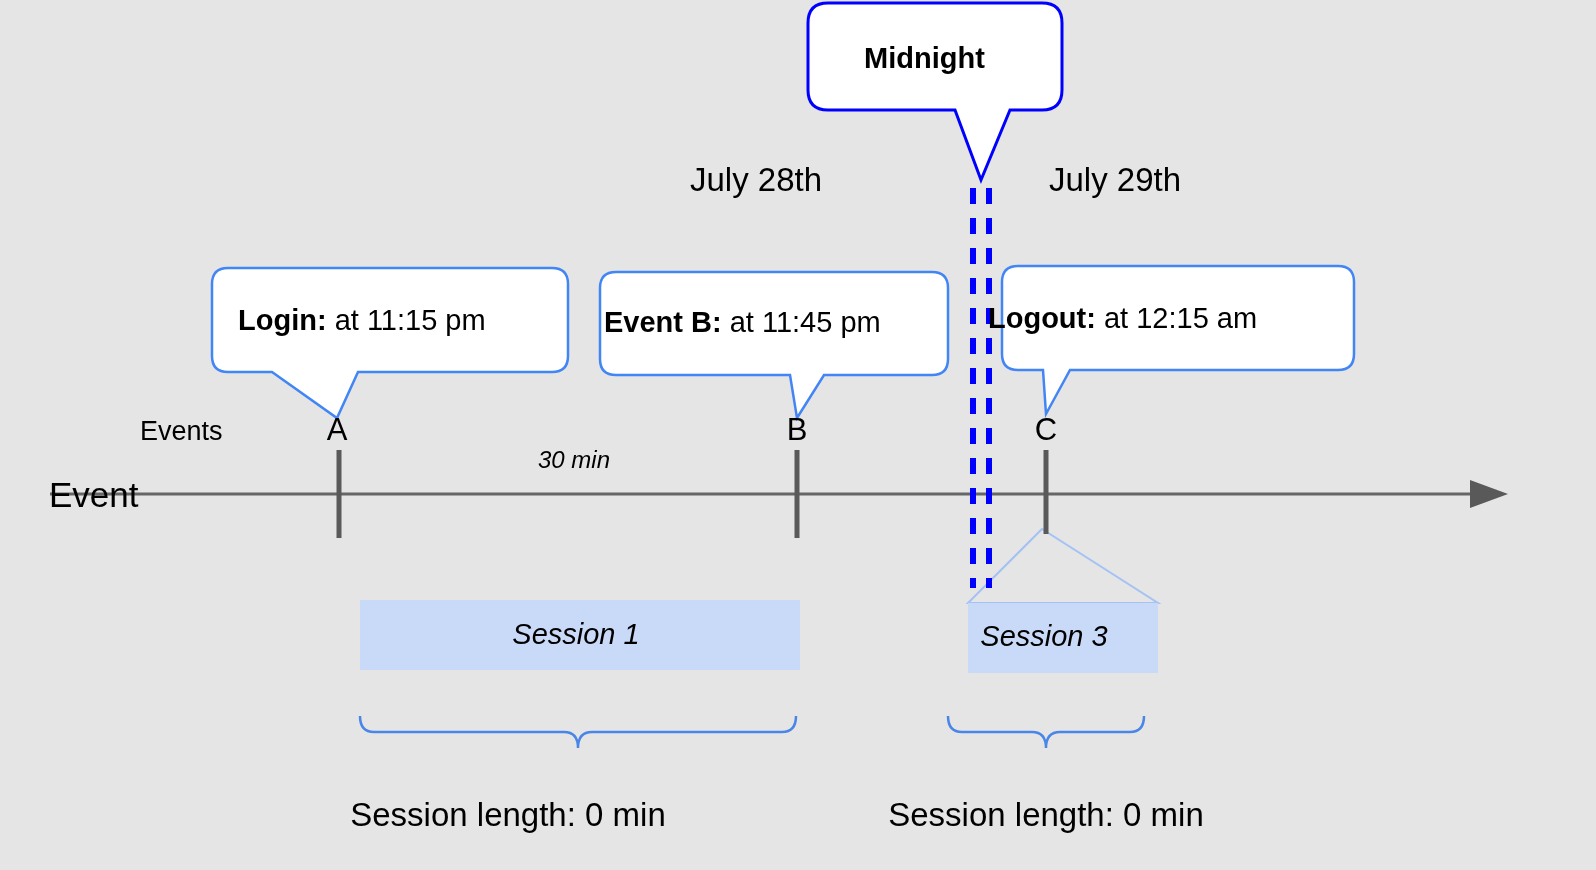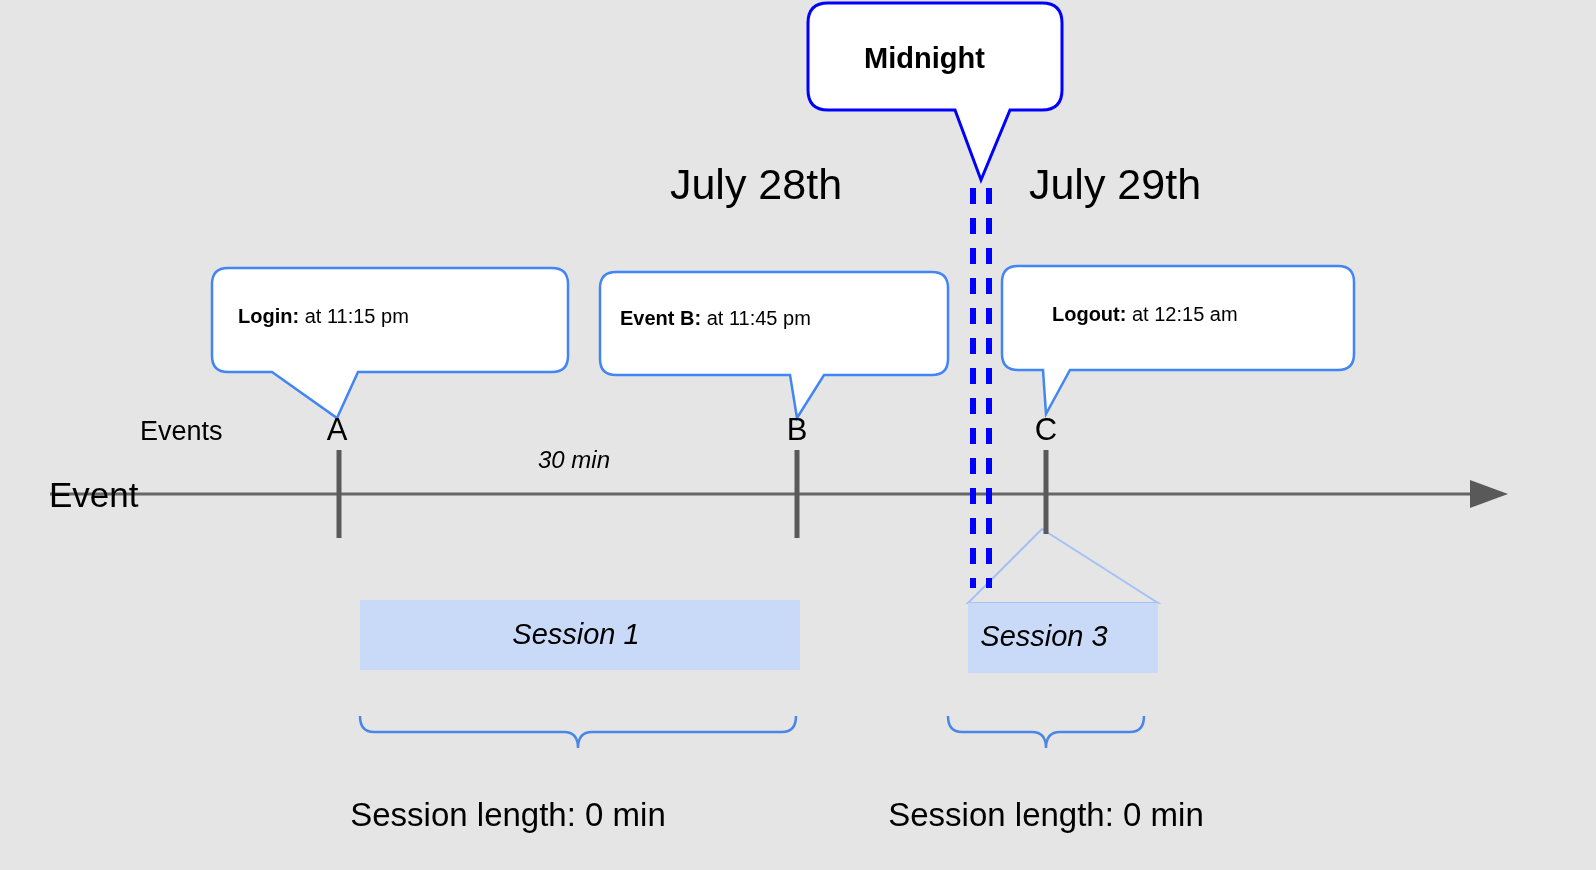--- a/index.html
+++ b/index.html
@@ -25,27 +25,27 @@
     width: 1596px;
     height: 870px;
   }
   .txt {
     position: absolute;
     white-space: nowrap;
     color: #000000;
     line-height: 1;
   }
   .callout-text {
-    font-size: 20px;
+    font-size: 29px;
   }
   .callout-text .lead {
     font-weight: bold;
   }
   .date-label {
-    font-size: 43px;
+    font-size: 33px;
   }
   .axis-label {
     font-size: 35px;
   }
   .events-label {
     font-size: 27px;
   }
   .event-letter {
     font-size: 31px;
   }
@@ -169,25 +169,25 @@
 
   <div class="txt midnight-text" style="left:864px; top:44px;">Midnight</div>
 
   <div class="txt date-label ctr" style="left:756px; top:163px;">July 28th</div>
   <div class="txt date-label ctr" style="left:1106px; top:163px;margin-left:9px;">July 29th</div>
 
   <div class="txt callout-text" style="left:238px; top:306px;">
     <span class="lead">Login:</span><span> at 11:15 pm</span>
   </div>
 
-  <div class="txt callout-text" style="left:620px; top:308px;">
+  <div class="txt callout-text" style="left:604px; top:308px;">
     <span class="lead">Event B:</span><span> at 11:45 pm</span>
   </div>
 
-  <div class="txt callout-text" style="left:1052px; top:304px;">
+  <div class="txt callout-text" style="left:988px; top:304px;">
     <span class="lead">Logout:</span><span> at 12:15 am</span>
   </div>
 
   <div class="txt events-label" style="left:140px; top:418px;">Events</div>
   <div class="txt axis-label" style="left:49px; top:477px;">Event</div>
 
   <div class="txt event-letter ctr" style="left:337px; top:414px;">A</div>
   <div class="txt event-letter ctr" style="left:797px; top:414px;">B</div>
   <div class="txt event-letter ctr" style="left:1046px; top:414px;">C</div>
 

